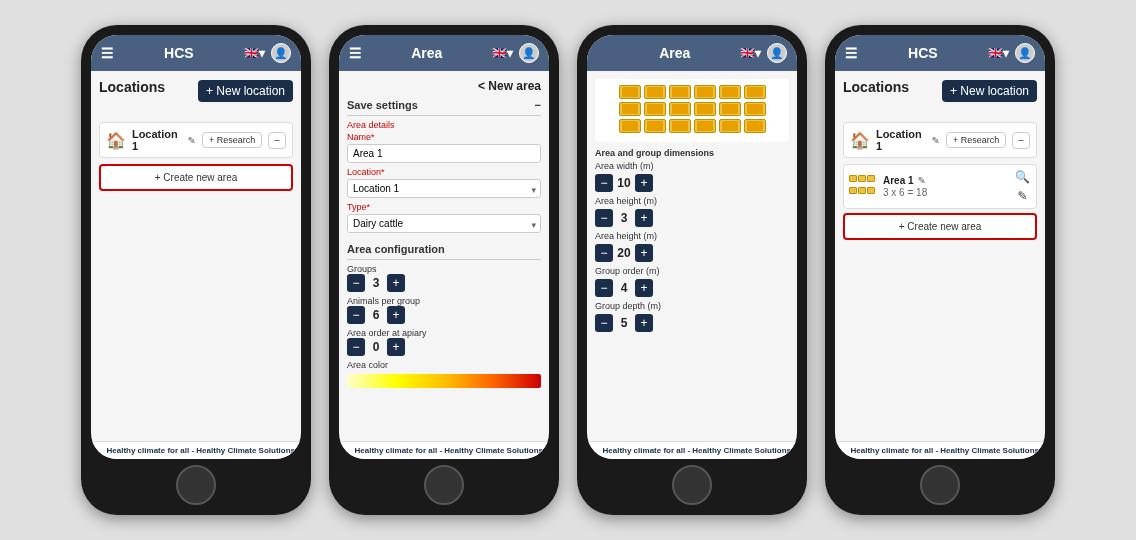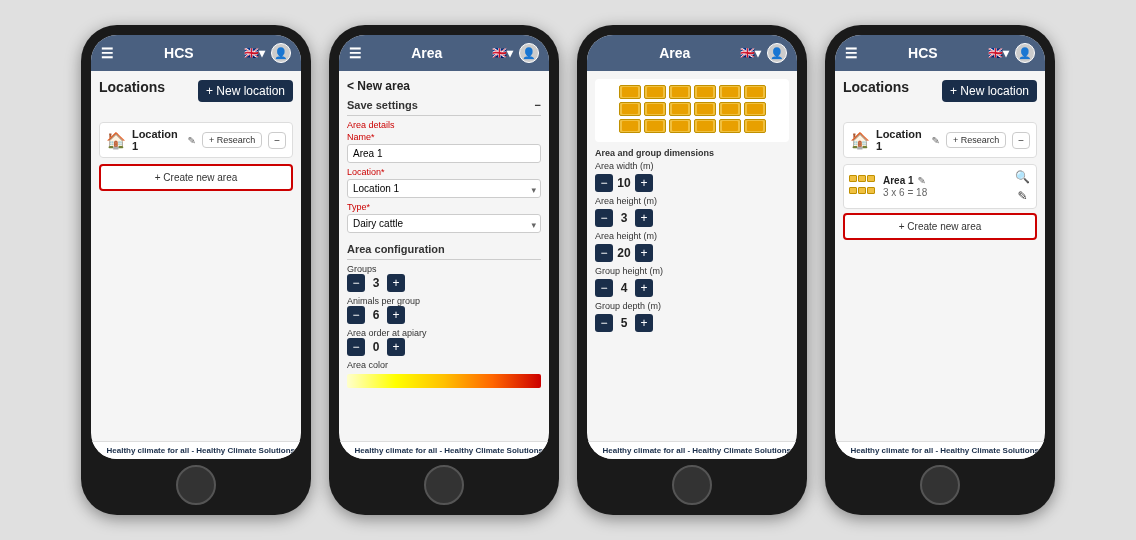--- a/index.html
+++ b/index.html
@@ -175,20 +175,21 @@
     
     .back-btn {
       display: flex;
       align-items: center;
       gap: 4px;
       font-size: 12px;
       font-weight: bold;
       margin-bottom: 6px;
       cursor: pointer;
       color: #222;
+      justify-content: flex-end;
     }
 
     
     .form-section-title {
       font-size: 11px;
       font-weight: bold;
       margin: 6px 0 4px;
       color: #333;
       display: flex;
       justify-content: space-between;
@@ -616,21 +617,21 @@
       </div>
       <div class="stepper-row">
         <div class="stepper-ctrl">
           <button class="stepper-btn">−</button>
           <span class="stepper-val">20</span>
           <button class="stepper-btn">+</button>
         </div>
       </div>
 
       <div class="dim-row">
-        <span class="dim-label">Group height (m)</span>
+        <span class="dim-label">Group order (m)</span>
       </div>
       <div class="stepper-row">
         <div class="stepper-ctrl">
           <button class="stepper-btn">−</button>
           <span class="stepper-val">4</span>
           <button class="stepper-btn">+</button>
         </div>
       </div>
 
       <div class="dim-row">

